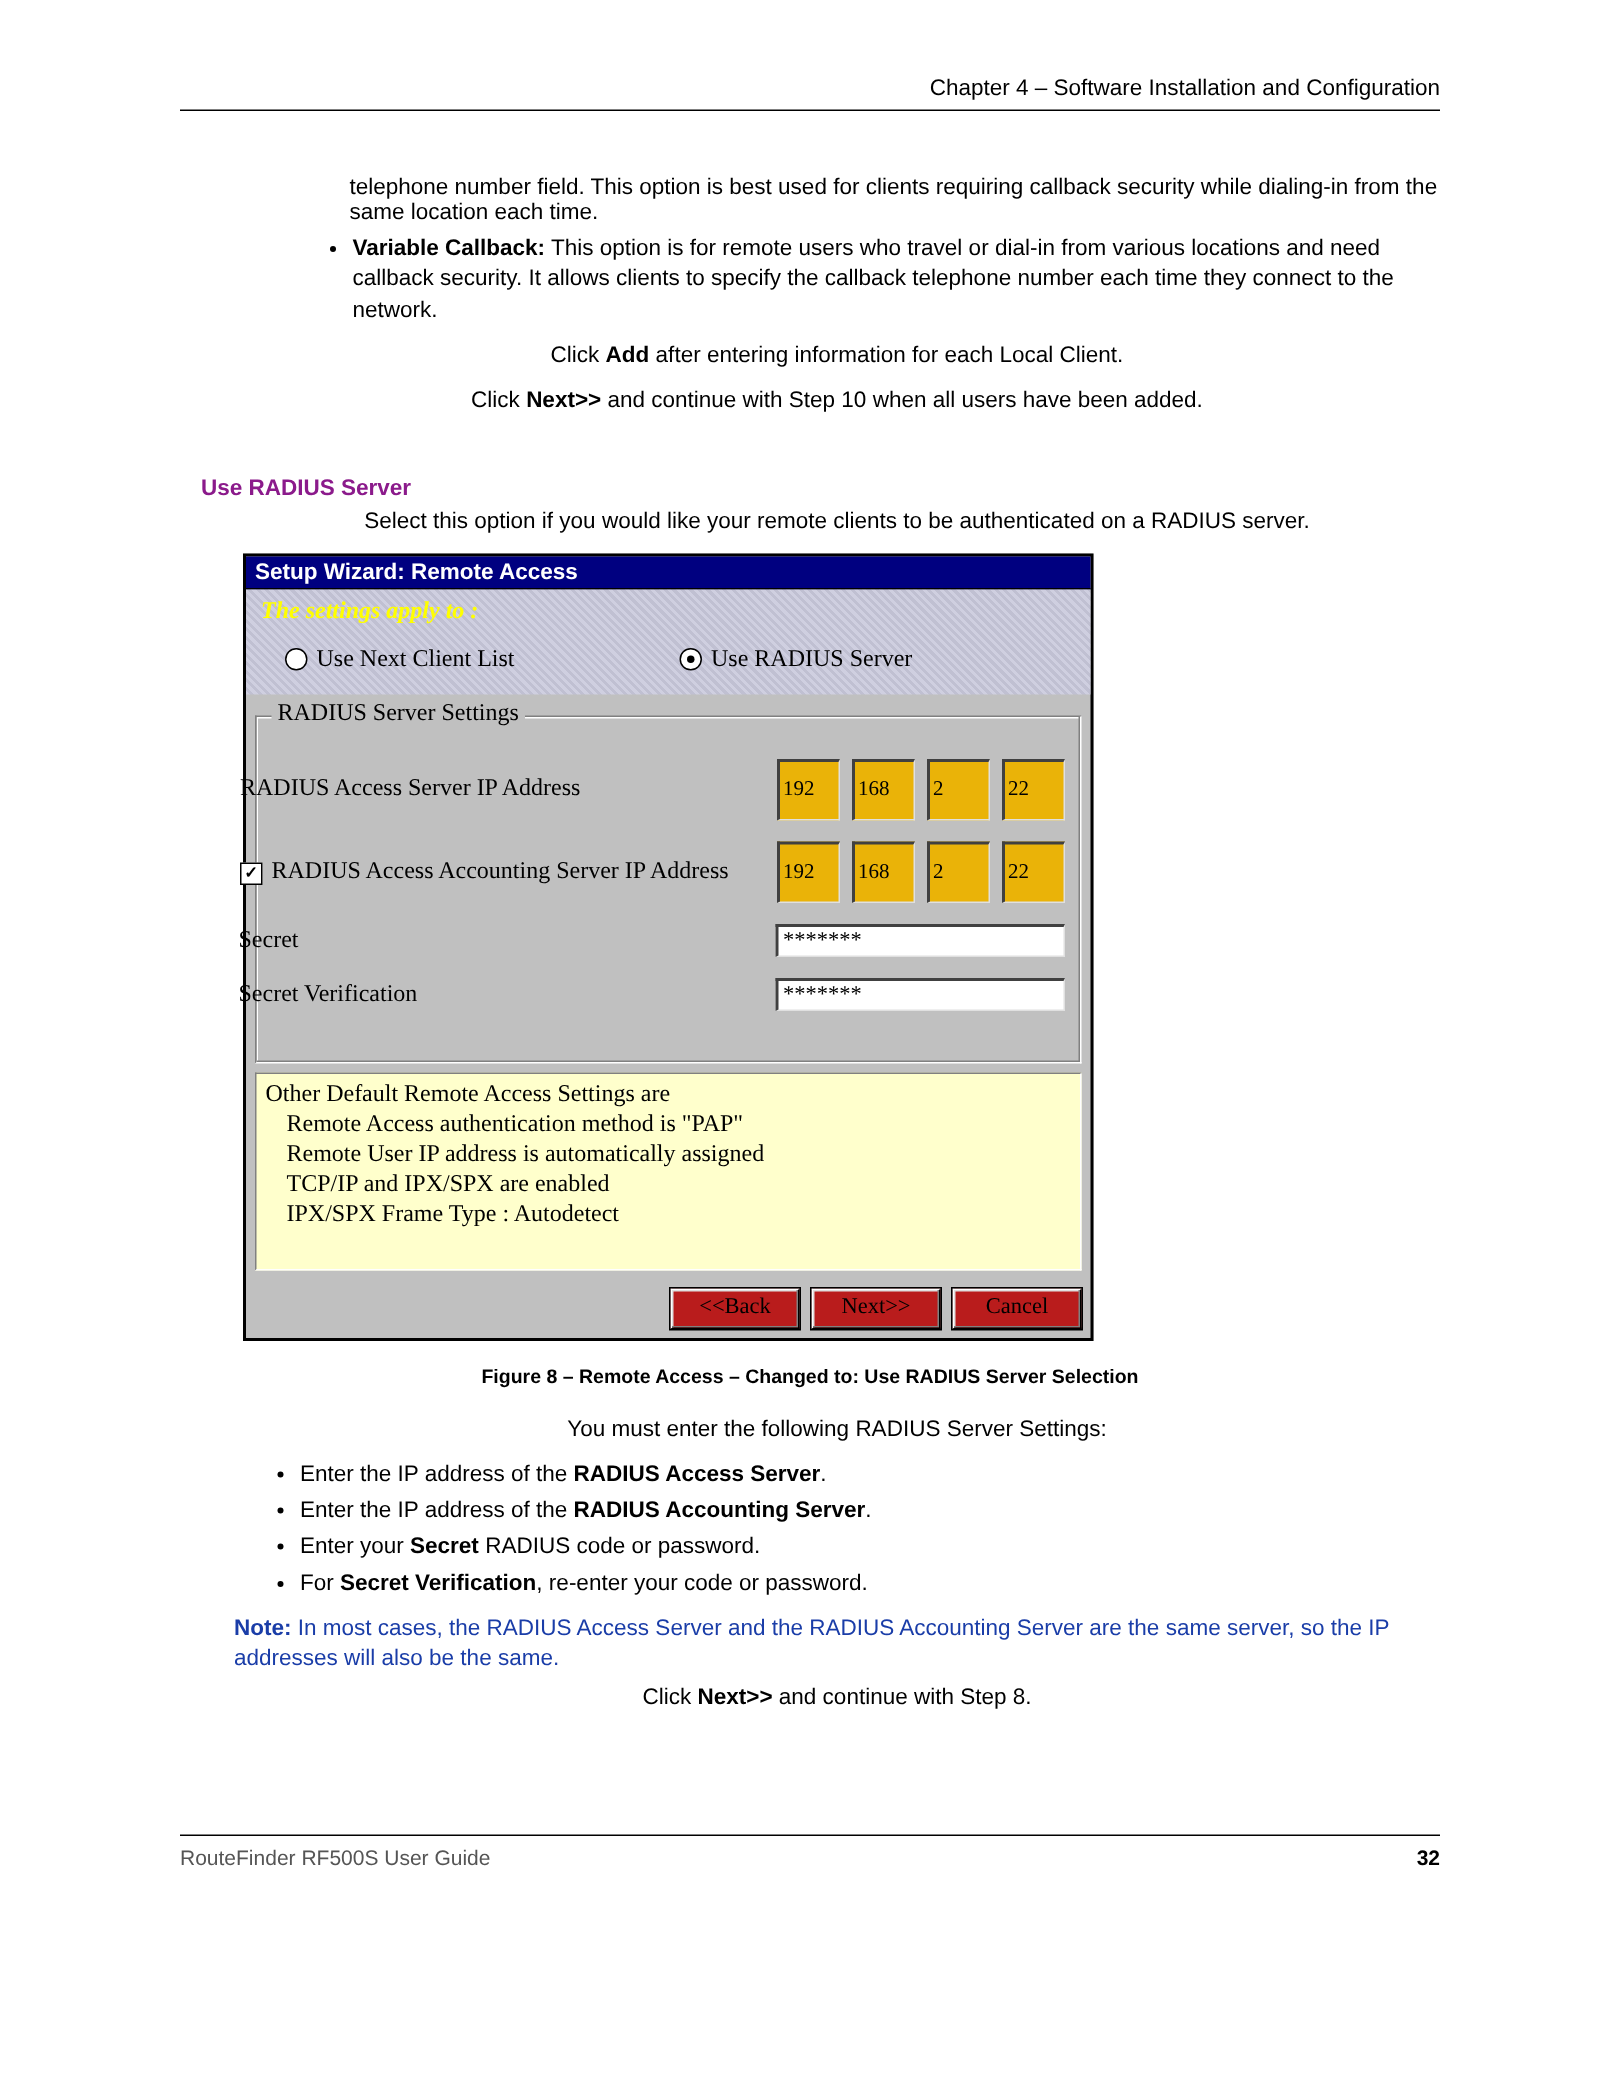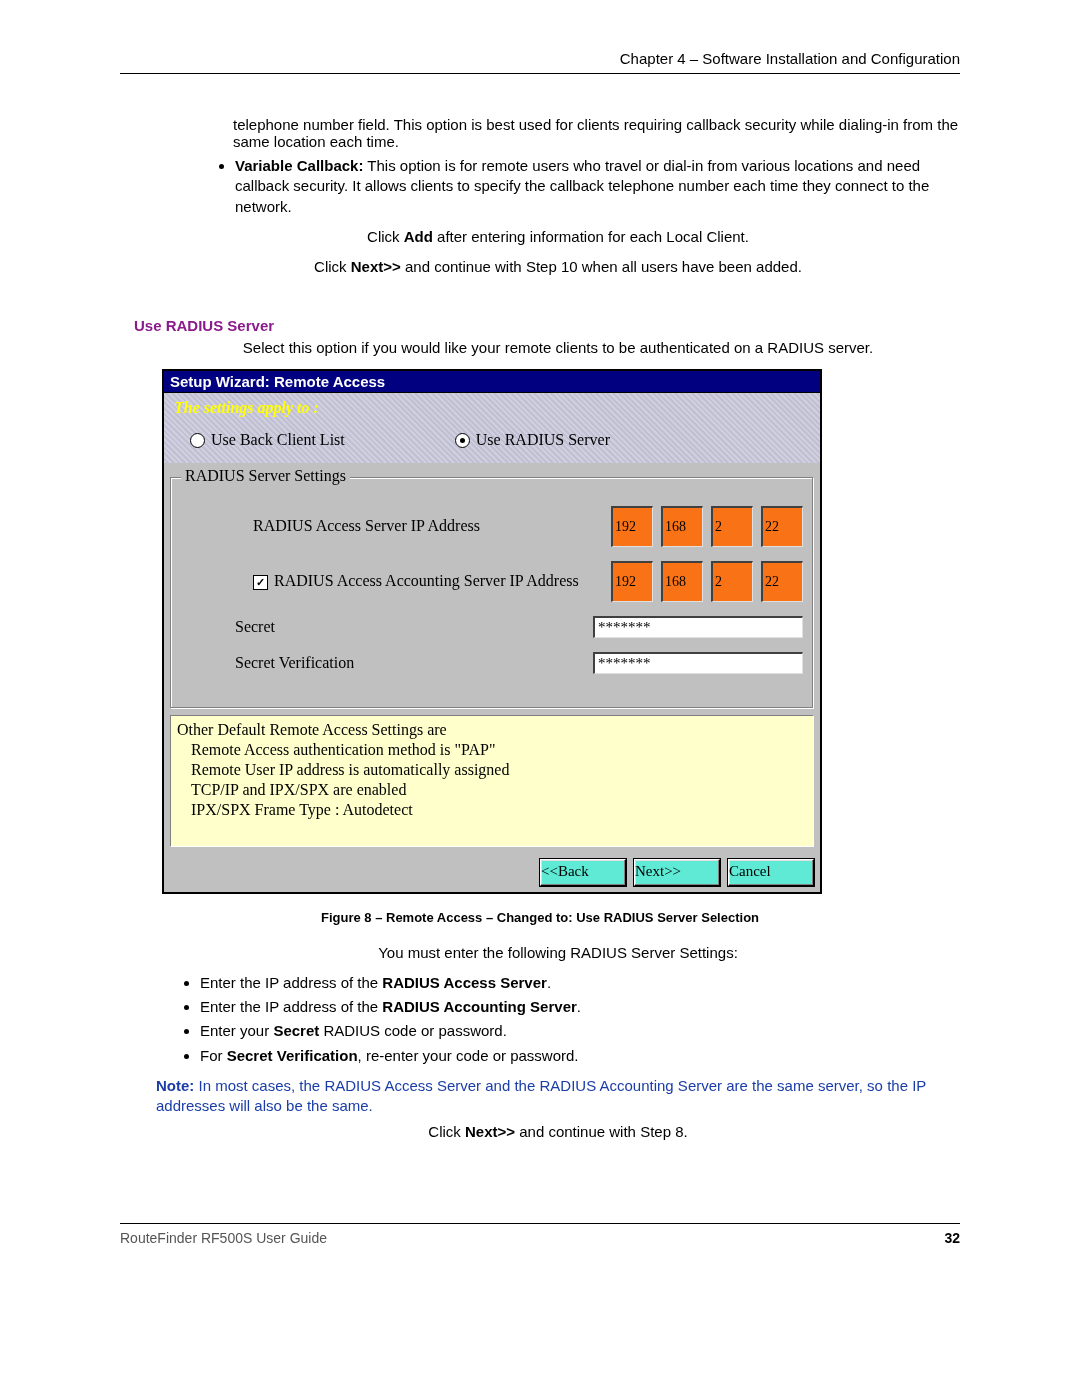--- a/index.html
+++ b/index.html
@@ -52,21 +52,21 @@
   }
   .note {
     margin-left: 36px;
     color: #1a3da8;
     line-height: 1.35;
     margin-bottom: 6px;
   }
   b { font-weight: bold; }
   .fig {
     margin: 8px 0 16px 42px;
-    width: 660px;
+    width: 567px;
   }
   .dlg {
     border: 2px solid #000;
     background: #c0c0c0;
     font-family: "Times New Roman", Times, serif;
   }
   .dlg-titlebar {
     background: #000080;
     color: #fff;
     font-family: Arial, sans-serif;
@@ -151,21 +151,21 @@
     font-family: Arial, sans-serif;
     font-weight: bold;
   }
   .ip-oct {
     width: 42px;
     height: 20px;
     border-top: 2px solid #404040;
     border-left: 2px solid #404040;
     border-right: 1px solid #e0e0e0;
     border-bottom: 1px solid #e0e0e0;
-    background: #f97316;
+    background: #eab308;
     font-family: "Times New Roman", serif;
     font-size: 14px;
     padding: 19px 2px;
     box-sizing: border-box;
   }
   .txt {
     width: 210px;
     height: 22px;
     border-top: 2px solid #404040;
     border-left: 2px solid #404040;
@@ -197,23 +197,24 @@
   }
   .win-btn {
     width: 84px;
     height: 25px;
     border-top: 1px solid #fff;
     border-left: 1px solid #fff;
     border-right: 1px solid #000;
     border-bottom: 1px solid #000;
     box-shadow: inset -1px -1px 0 #808080, inset 1px 1px 0 #dfdfdf;
     outline: 1px solid #000;
-    background: #5eead4;
+    background: #b91c1c;
     font-family: "Times New Roman", serif;
     font-size: 15px;
+    text-align: center;
     line-height: 23px;
     margin-left: 8px;
   }
   .caption {
     text-align: center;
     font-family: Arial, sans-serif;
     font-size: 13px;
     font-weight: bold;
     margin: 12px 0 18px 0;
   }
@@ -253,21 +254,21 @@
   <div class="para">Select this option if you would like your remote clients to be authenticated on a RADIUS server.</div>
 
   <div class="fig">
     <div class="dlg">
       <div class="dlg-titlebar">Setup Wizard: Remote Access</div>
 
       <div class="dlg-top">
         <div class="dlg-apply">The settings apply to :</div>
         <div class="radio-row">
           <div>
-            <span class="radio"></span><span>Use Back Client List</span>
+            <span class="radio"></span><span>Use Next Client List</span>
           </div>
           <div>
             <span class="radio on"></span><span>Use RADIUS Server</span>
           </div>
         </div>
       </div>
 
       <div class="fieldset">
         <div class="legend">RADIUS Server Settings</div>
 

